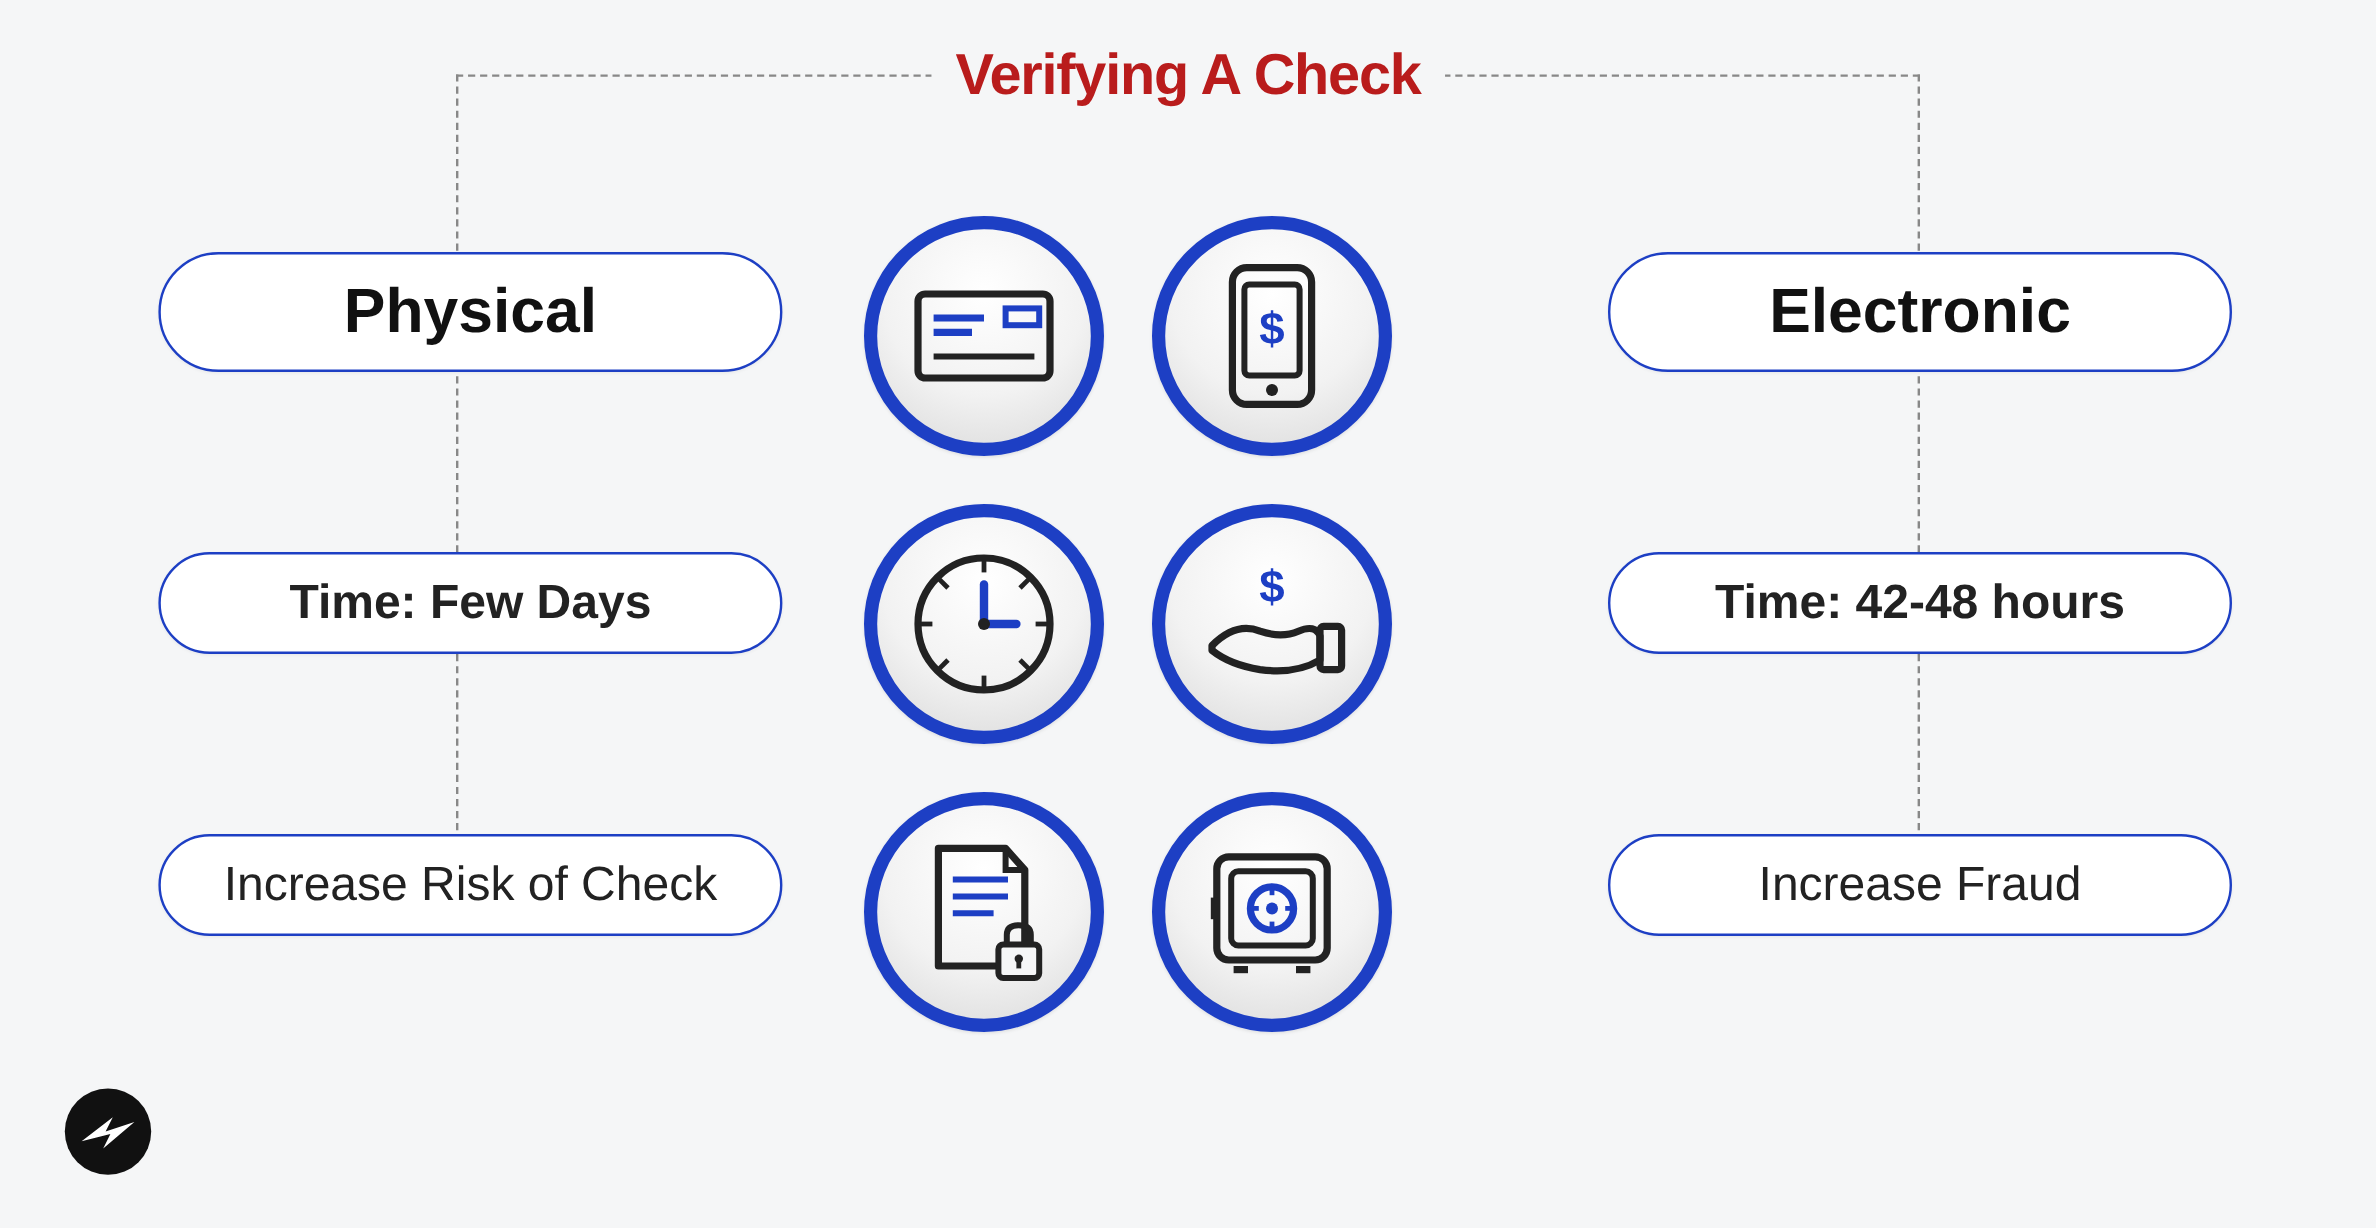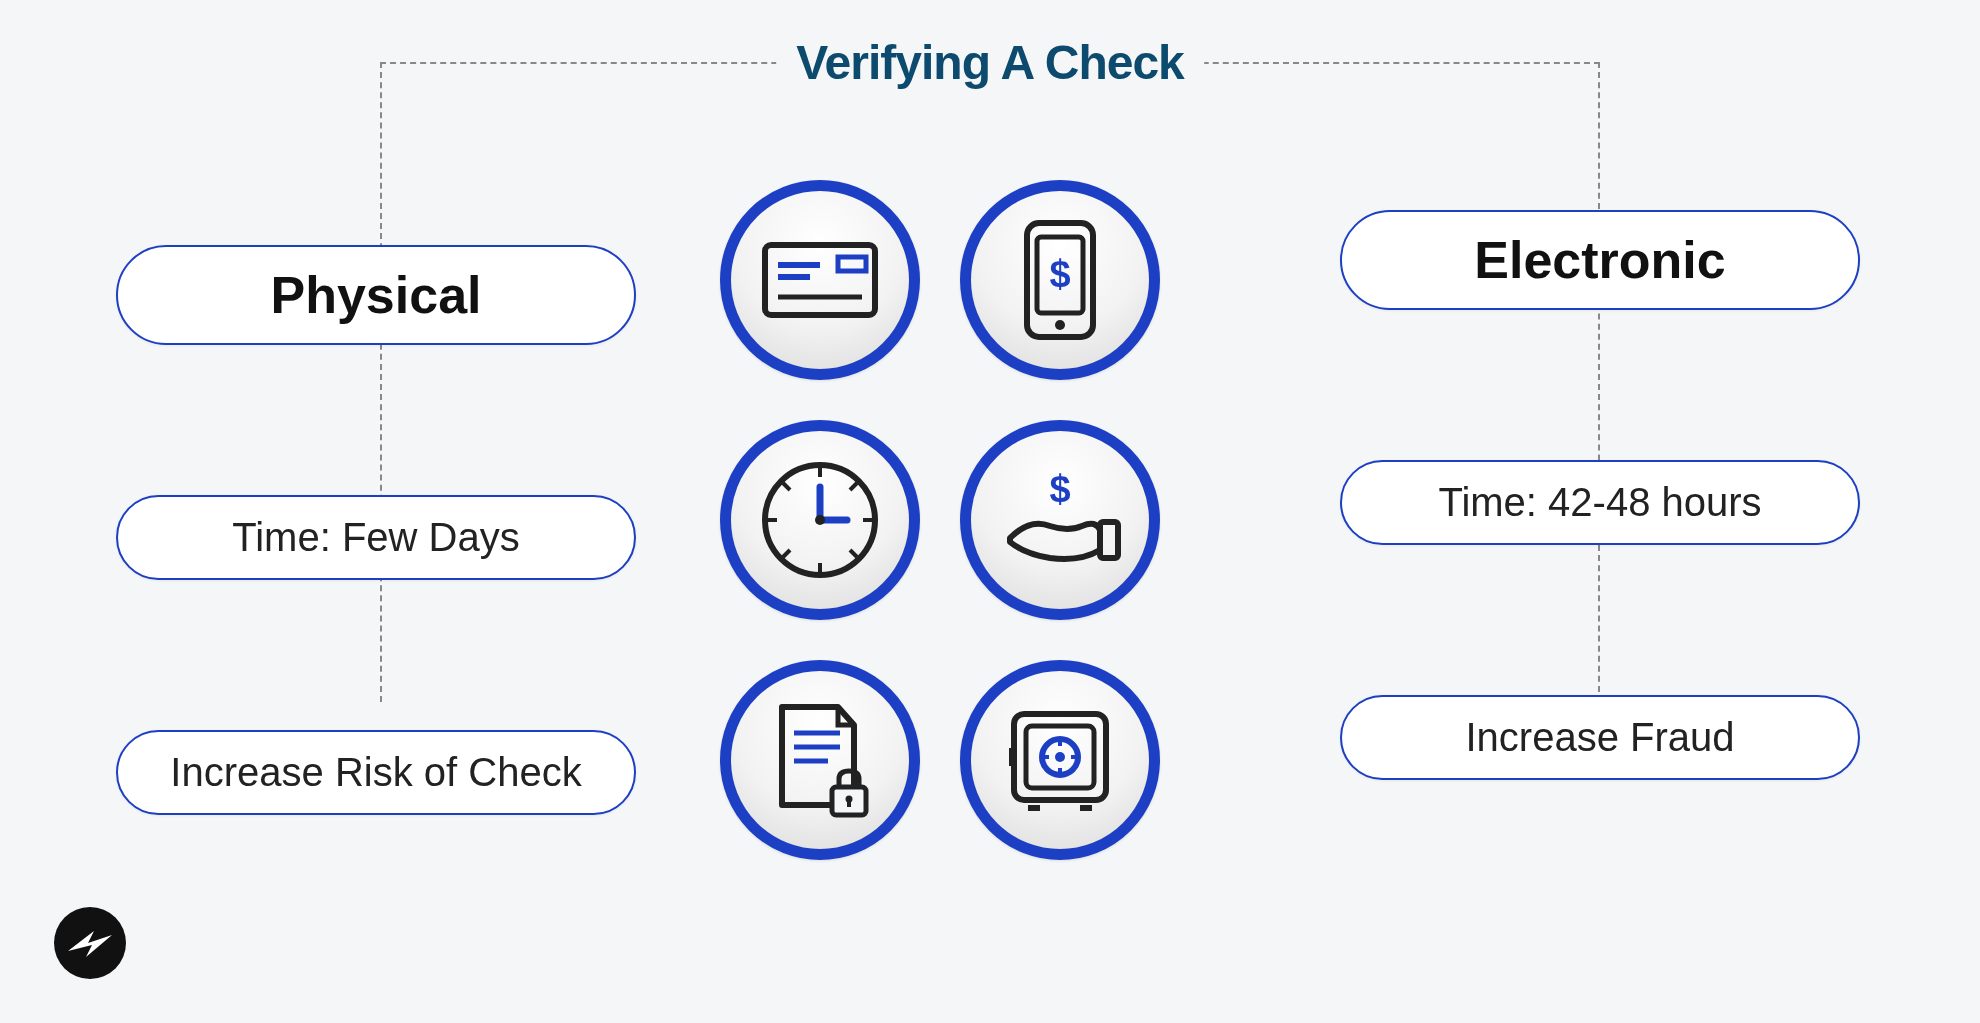--- a/index.html
+++ b/index.html
@@ -16,21 +16,21 @@
     height: 1023px;
     position: relative;
   }
   .title {
     position: absolute;
     top: 35px;
     left: 50%;
     transform: translateX(-50%);
     font-size: 48px;
     font-weight: 800;
-    color: #0c4a6e;
+    color: #b91c1c;
     letter-spacing: -1px;
     background: #f5f6f7;
     padding: 0 20px;
     z-index: 5;
   }
   .dash-top {
     position: absolute;
     top: 62px;
     left: 380px;
     right: 380px;
@@ -63,25 +63,25 @@
     border-radius: 999px;
     padding: 18px 40px;
     font-size: 40px;
     color: #222;
     text-align: center;
     z-index: 3;
     box-shadow: 0 1px 3px rgba(0,0,0,0.06);
     white-space: nowrap;
   }
   .pill.header { font-weight: 800; font-size: 52px; color: #111; padding: 18px 60px; }
-  .left-col .pill { left: 116px; width: 520px; margin-top: 35px; }
+  .left-col .pill { left: 132px; width: 520px; }
   .right-col .pill { right: 120px; width: 520px; text-align: center; }
 
   .row1 { top: 210px; }
-  .row2 { top: 460px; }
+  .row2 { top: 460px; font-weight: bold; }
   .row3 { top: 695px; }
 
   .icon-circle {
     position: absolute;
     width: 200px;
     height: 200px;
     border-radius: 50%;
     border: 11px solid #1d3fc4;
     background: radial-gradient(circle at 50% 30%, #ffffff 0%, #f2f2f2 55%, #d9d9d9 100%);
     display: flex;

